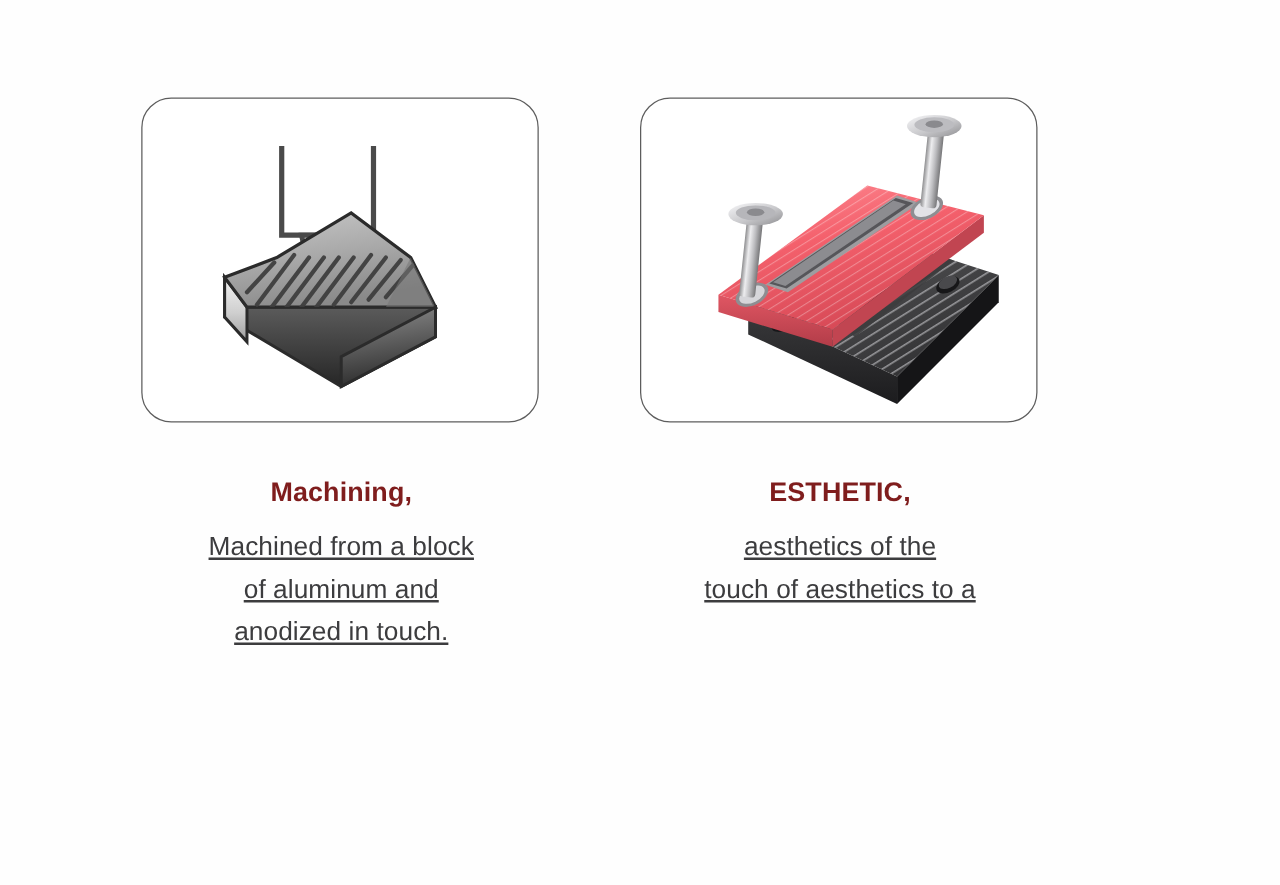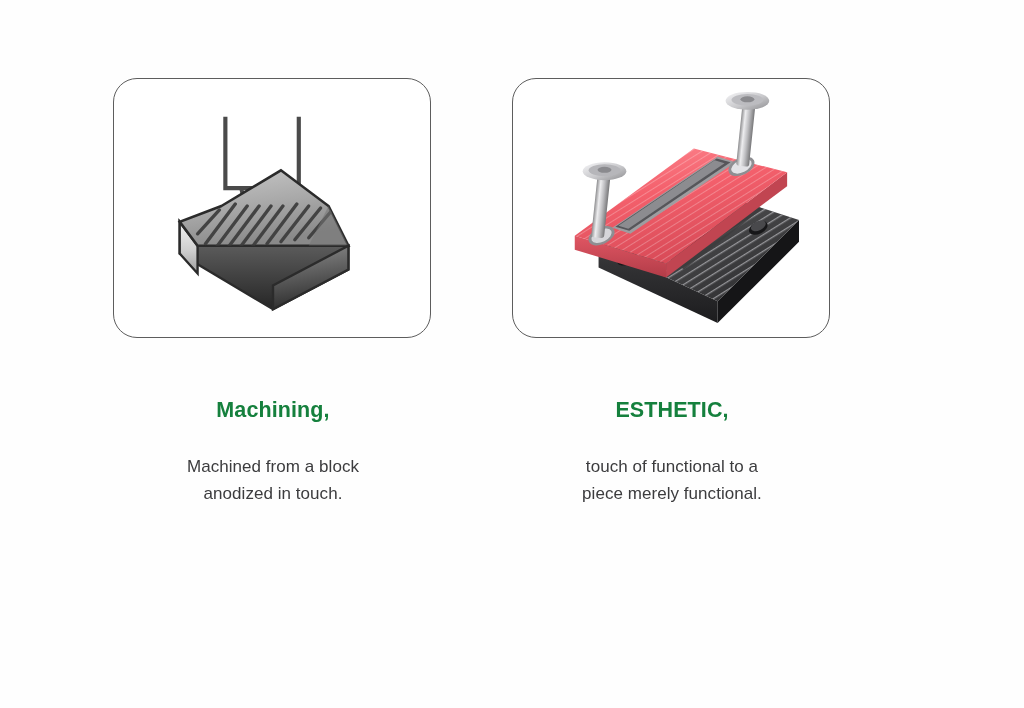--- a/index.html
+++ b/index.html
@@ -43,38 +43,39 @@
     overflow: hidden;
   }
 
   .media-inner {
     position: absolute;
     inset: 0;
   }
 
   
   .card-heading {
-    margin: 16px;
+    margin: 0;
     padding-top: 44px;
     text-align: center;
     font-size: 21.5px;
     font-weight: bold;
     letter-spacing: 0.1px;
-    color: #15803d;
+    color: #7f1d1d;
     line-height: 1.2;
   }
   .card-body {
     margin: 0;
     padding-top: 13px;
     text-align: center;
-    font-size: 17px;
+    font-size: 21px;
     font-weight: normal;
     color: #3c3c3e;
     line-height: 1.62;
     letter-spacing: 0.05px;
+    text-decoration: underline;
   }
   .card-body .ln { display: block; }
 
   
   .machining-svg { display: block; width: 100%; height: 100%; }
 
   
   .product-svg { display: block; width: 100%; height: 100%; }
 </style>
 </head>
@@ -145,20 +146,21 @@
 
           <polygon points="236,168 236,192 160,232 160,208" fill="url(#rightFace)" stroke="#2b2b2b" stroke-width="2.4"></polygon>
         </svg>
       </div>
     </div>
 
     <h3 class="card-heading">Machining,</h3>
 
     <p class="card-body">
       <span class="ln">Machined from a block</span>
+      <span class="ln">of aluminum and</span>
       <span class="ln">anodized in touch.</span>
     </p>
   </div>
 
   <div class="card card--right">
 
     <div class="media-box">
       <div class="media-inner">
         <svg class="product-svg" viewBox="0 0 318 260" xmlns="http://www.w3.org/2000/svg" aria-hidden="true">
           <defs>
@@ -267,18 +269,18 @@
             <ellipse cx="236" cy="21" rx="16" ry="6" fill="#bcbcc0"></ellipse>
             <ellipse cx="236" cy="20.5" rx="7" ry="3" fill="#8a8a8e"></ellipse>
           </g>
         </svg>
       </div>
     </div>
 
     <h3 class="card-heading">ESTHETIC,</h3>
 
     <p class="card-body">
-      <span class="ln">touch of functional to a</span>
-      <span class="ln">piece merely functional.</span>
+      <span class="ln">aesthetics of the</span>
+      <span class="ln">touch of aesthetics to a</span>
     </p>
   </div>
 
 </div>
 
 </body></html>

